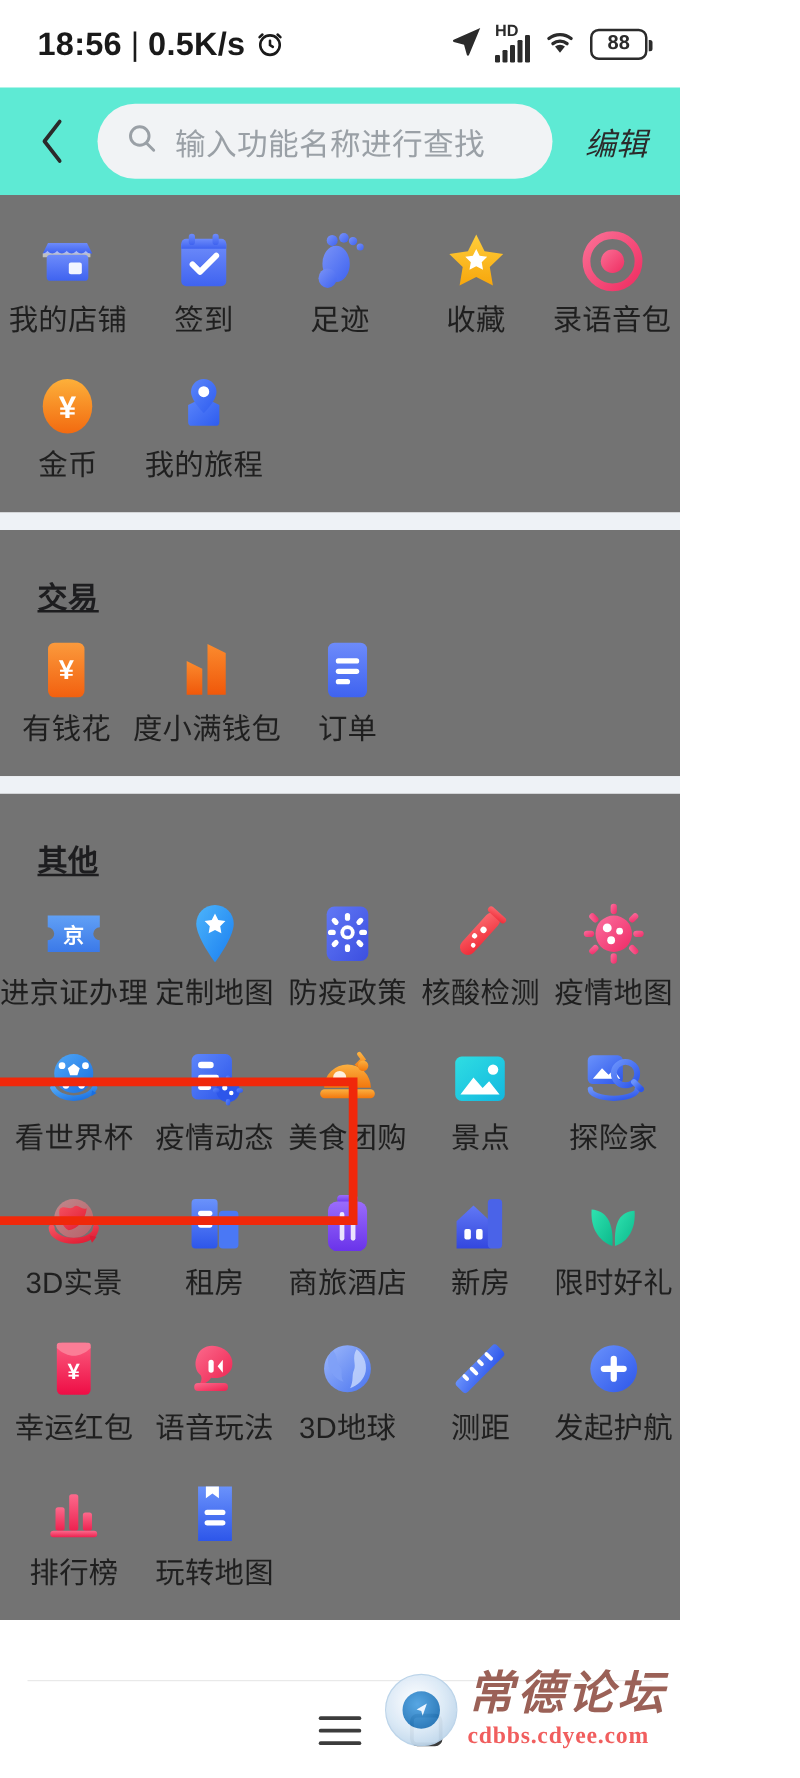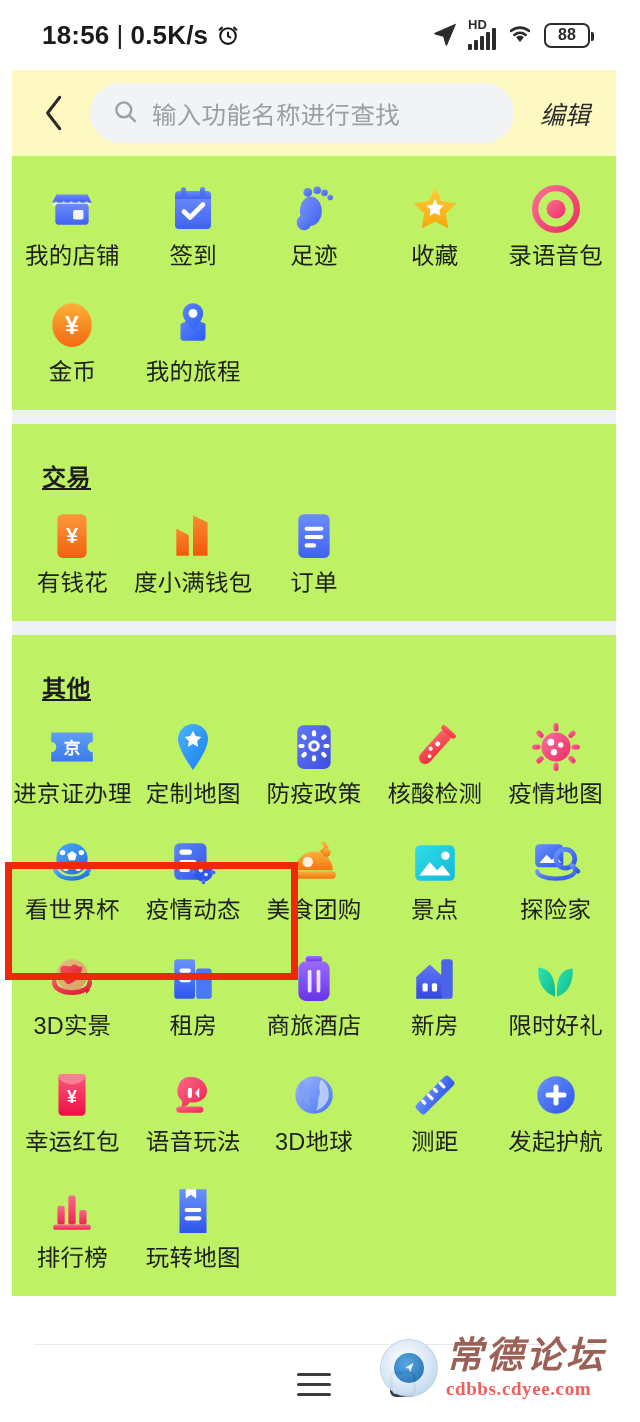--- a/index.html
+++ b/index.html
@@ -6,24 +6,23 @@
   * { box-sizing: border-box; margin: 0; padding: 0; }
   html, body {
     width: 640px;
     height: 1422px;
     background: #ffffff;
     font-family: "Liberation Sans", "DejaVu Sans", sans-serif;
     overflow: hidden;
   }
   #app {
     position: relative;
-    width: 604px;
+    width: 544px;
     height: 1422px;
     background: #ffffff;
-    margin-left: 12px;
   }
 
   
   .statusbar {
     height: 70px;
     display: flex;
     align-items: center;
     justify-content: space-between;
     padding: 0 26px 0 30px;
     background: #ffffff;
@@ -63,21 +62,21 @@
   }
   .batt span { font-size: 16px; font-weight: 700; color: #2b2b2b; line-height: 1; }
 
   
   .header {
     height: 86px;
     display: flex;
     align-items: center;
     padding: 0 24px 0 18px;
     gap: 4px;
-    background: #fef9c3;
+    background: #5eead4;
   }
   .back-btn {
     width: 48px; height: 60px;
     display: flex; align-items: center; justify-content: center;
     cursor: pointer;
   }
   .searchbar {
     flex: 1;
     height: 60px;
     background: #f1f3f5;
@@ -98,21 +97,21 @@
     font-size: 25px;
     color: #2b2b2b;
     padding: 6px 2px 6px 8px;
     cursor: pointer;
     white-space: nowrap;
     font-style: italic;
   }
 
   
   .divider-band { height: 14px; background: #eef2f6; }
-  .section { background: #bef264; padding: 0 0 6px 0; }
+  .section { background: #737373; padding: 0 0 6px 0; }
   .section-title {
     font-size: 24px;
     font-weight: 700;
     color: #1d1d1f;
     padding: 34px 0 6px 30px;
     letter-spacing: 0.5px;
     text-decoration: underline;
   }
   .grid {
     display: grid;

